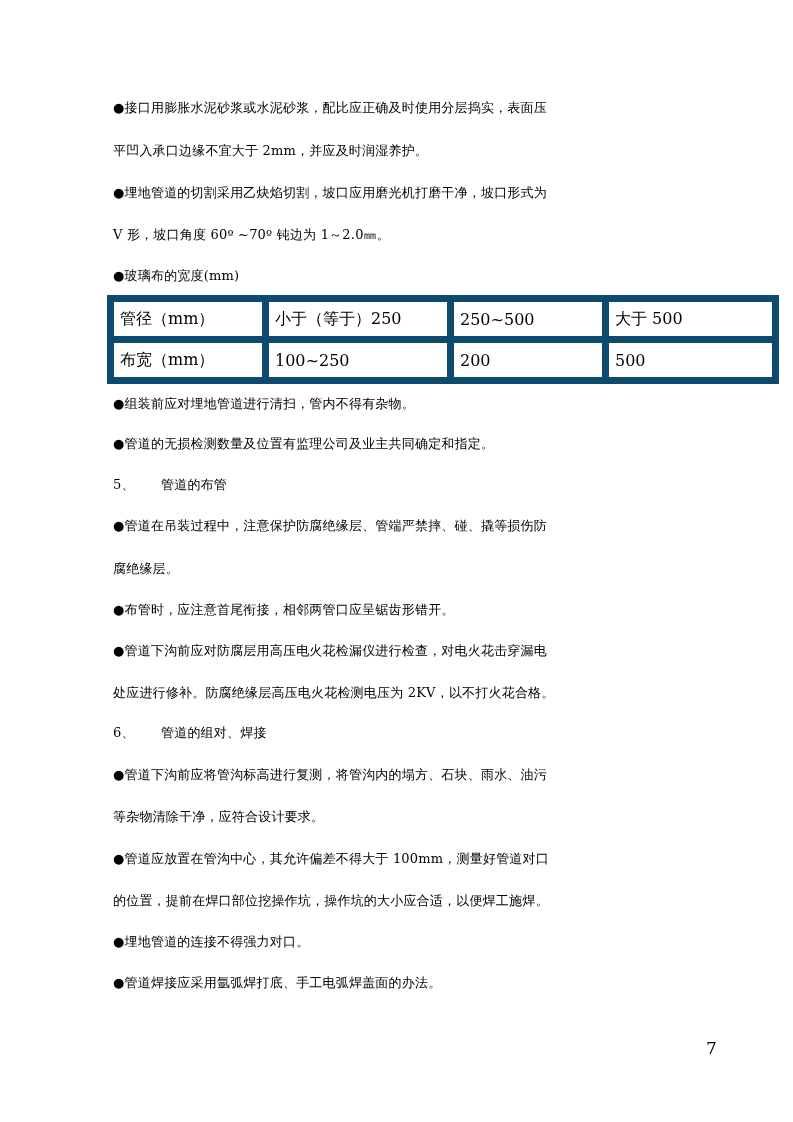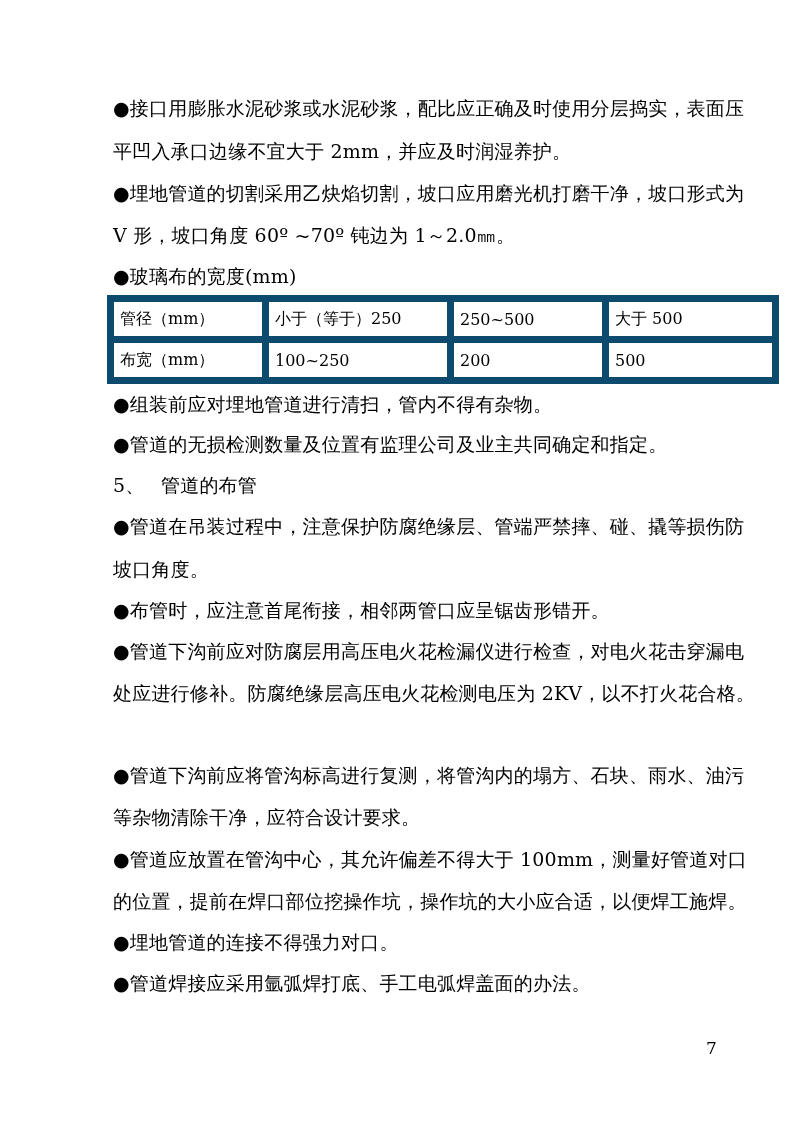--- a/index.html
+++ b/index.html
@@ -1,19 +1,19 @@
 <!DOCTYPE html>
 <html><head>
 <meta charset="utf-8">
 <style>
   html, body { margin: 0; padding: 0; background: #ffffff; }
   body { width: 793px; height: 1122px; position: relative; overflow: hidden;
          font-family: "DejaVu Serif", "Liberation Serif", serif; color: #000; }
   .page { position: absolute; left: 0; top: 0; width: 793px; height: 1122px; background: #fff; }
-  .line { position: absolute; left: 113px; font-size: 19px; line-height: 20px; white-space: nowrap; letter-spacing: 0.2px; }
+  .line { position: absolute; left: 113px; font-size: 13px; line-height: 20px; white-space: nowrap; letter-spacing: 0.2px; }
   .heading .num { display: inline-block; width: 48px; }
   table.data { position: absolute; left: 107px; top: 295px; border-collapse: collapse; font-size: 16px; }
   table.data td { border: 7px solid #0c4a6e; height: 41px; padding: 0 0 0 6px; vertical-align: middle; white-space: nowrap; box-sizing: border-box; }
   .pagenum { position: absolute; left: 706px; top: 1038px; font-size: 17px; }
 </style>
 </head>
 <body>
 
 <div class="page">
 
@@ -41,25 +41,28 @@
     </table>
 
   <div class="line" style="top:394px">●组装前应对埋地管道进行清扫，管内不得有杂物。</div>
   <div class="line" style="top:434px">●管道的无损检测数量及位置有监理公司及业主共同确定和指定。</div>
 
   <div class="line heading" style="top:475px">
     <span class="num">5、</span><span>管道的布管</span>
   </div>
 
   <div class="line" style="top:516px">●管道在吊装过程中，注意保护防腐绝缘层、管端严禁摔、碰、撬等损伤防</div>
-  <div class="line" style="top:559px">坡口角度。</div>
+  <div class="line" style="top:559px">腐绝缘层。</div>
   <div class="line" style="top:600px">●布管时，应注意首尾衔接，相邻两管口应呈锯齿形错开。</div>
   <div class="line" style="top:641px">●管道下沟前应对防腐层用高压电火花检漏仪进行检查，对电火花击穿漏电</div>
   <div class="line" style="top:683px">处应进行修补。防腐绝缘层高压电火花检测电压为 2KV，以不打火花合格。</div>
 
+  <div class="line heading" style="top:723px">
+    <span class="num">6、</span><span>管道的组对、焊接</span>
+  </div>
 
   <div class="line" style="top:807px">等杂物清除干净，应符合设计要求。</div>
   <div class="line" style="top:765px">●管道下沟前应将管沟标高进行复测，将管沟内的塌方、石块、雨水、油污</div>
   <div class="line" style="top:849px">●管道应放置在管沟中心，其允许偏差不得大于 100mm，测量好管道对口</div>
   <div class="line" style="top:932px">●埋地管道的连接不得强力对口。</div>
   <div class="line" style="top:891px">的位置，提前在焊口部位挖操作坑，操作坑的大小应合适，以便焊工施焊。</div>
   <div class="line" style="top:973px">●管道焊接应采用氩弧焊打底、手工电弧焊盖面的办法。</div>
 
   <div class="pagenum">7</div>
 </div>

